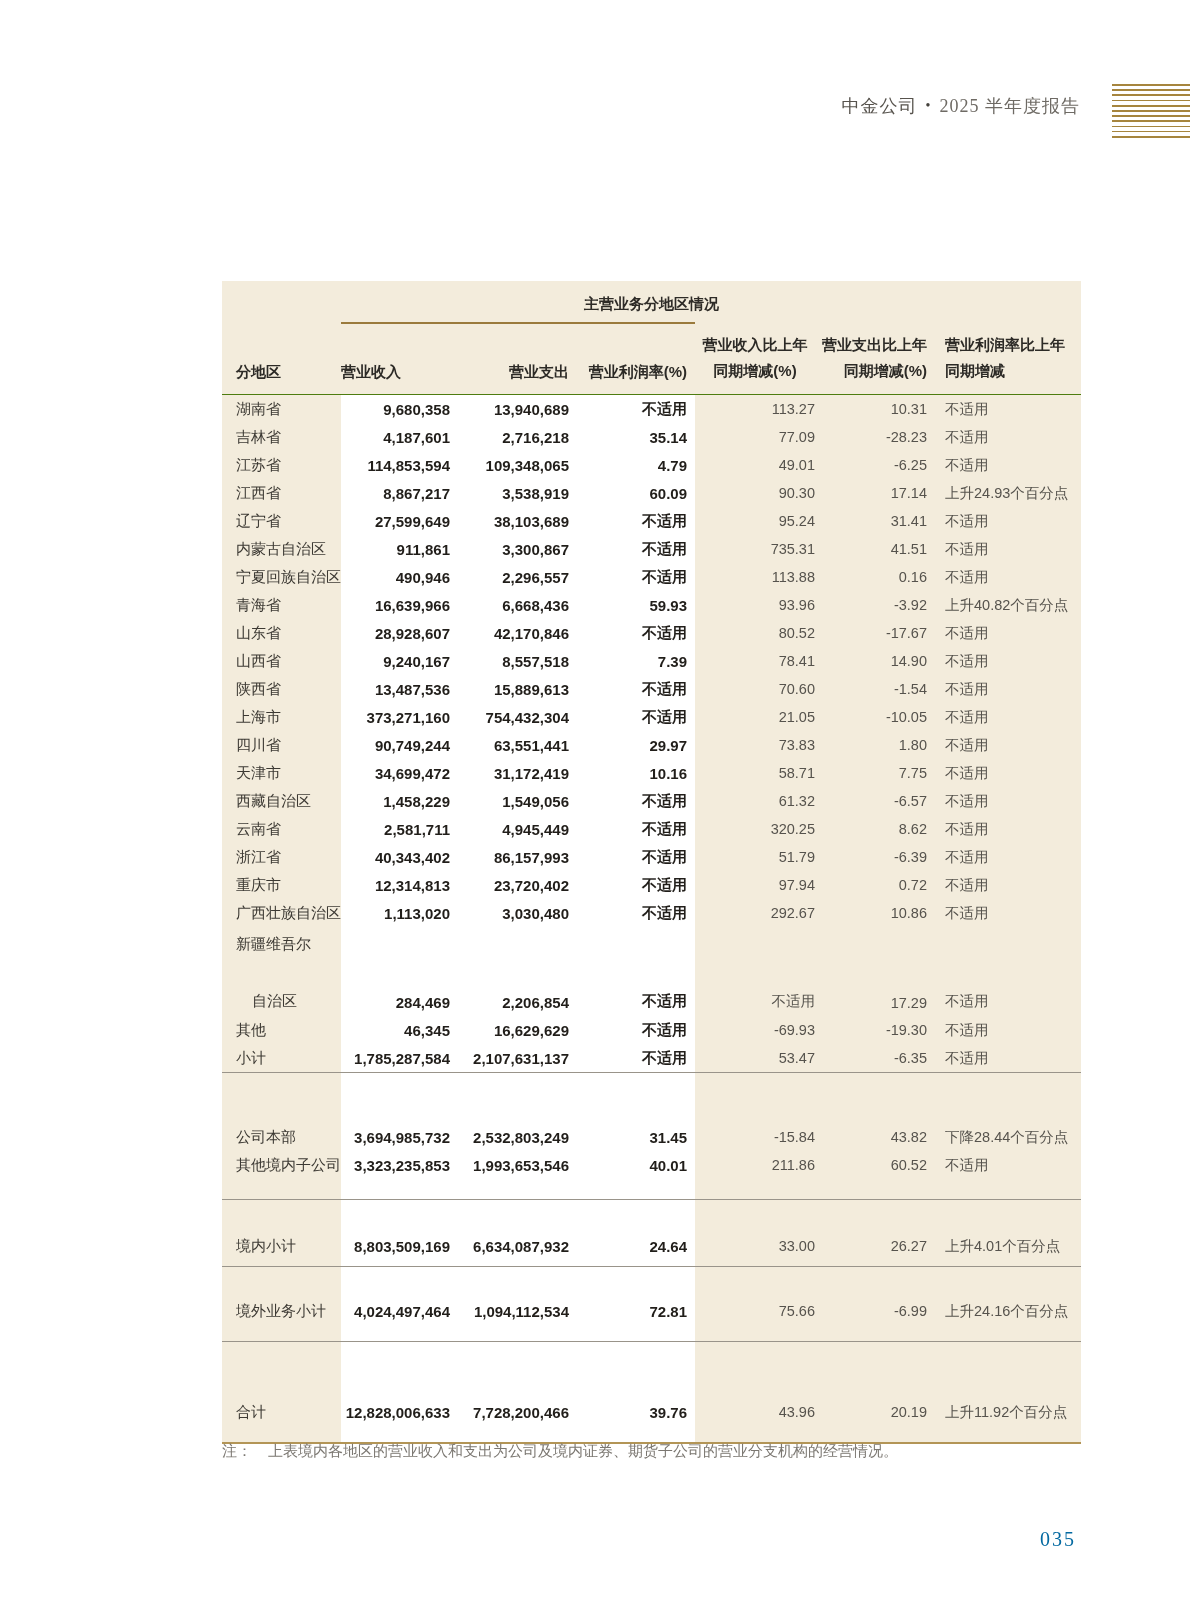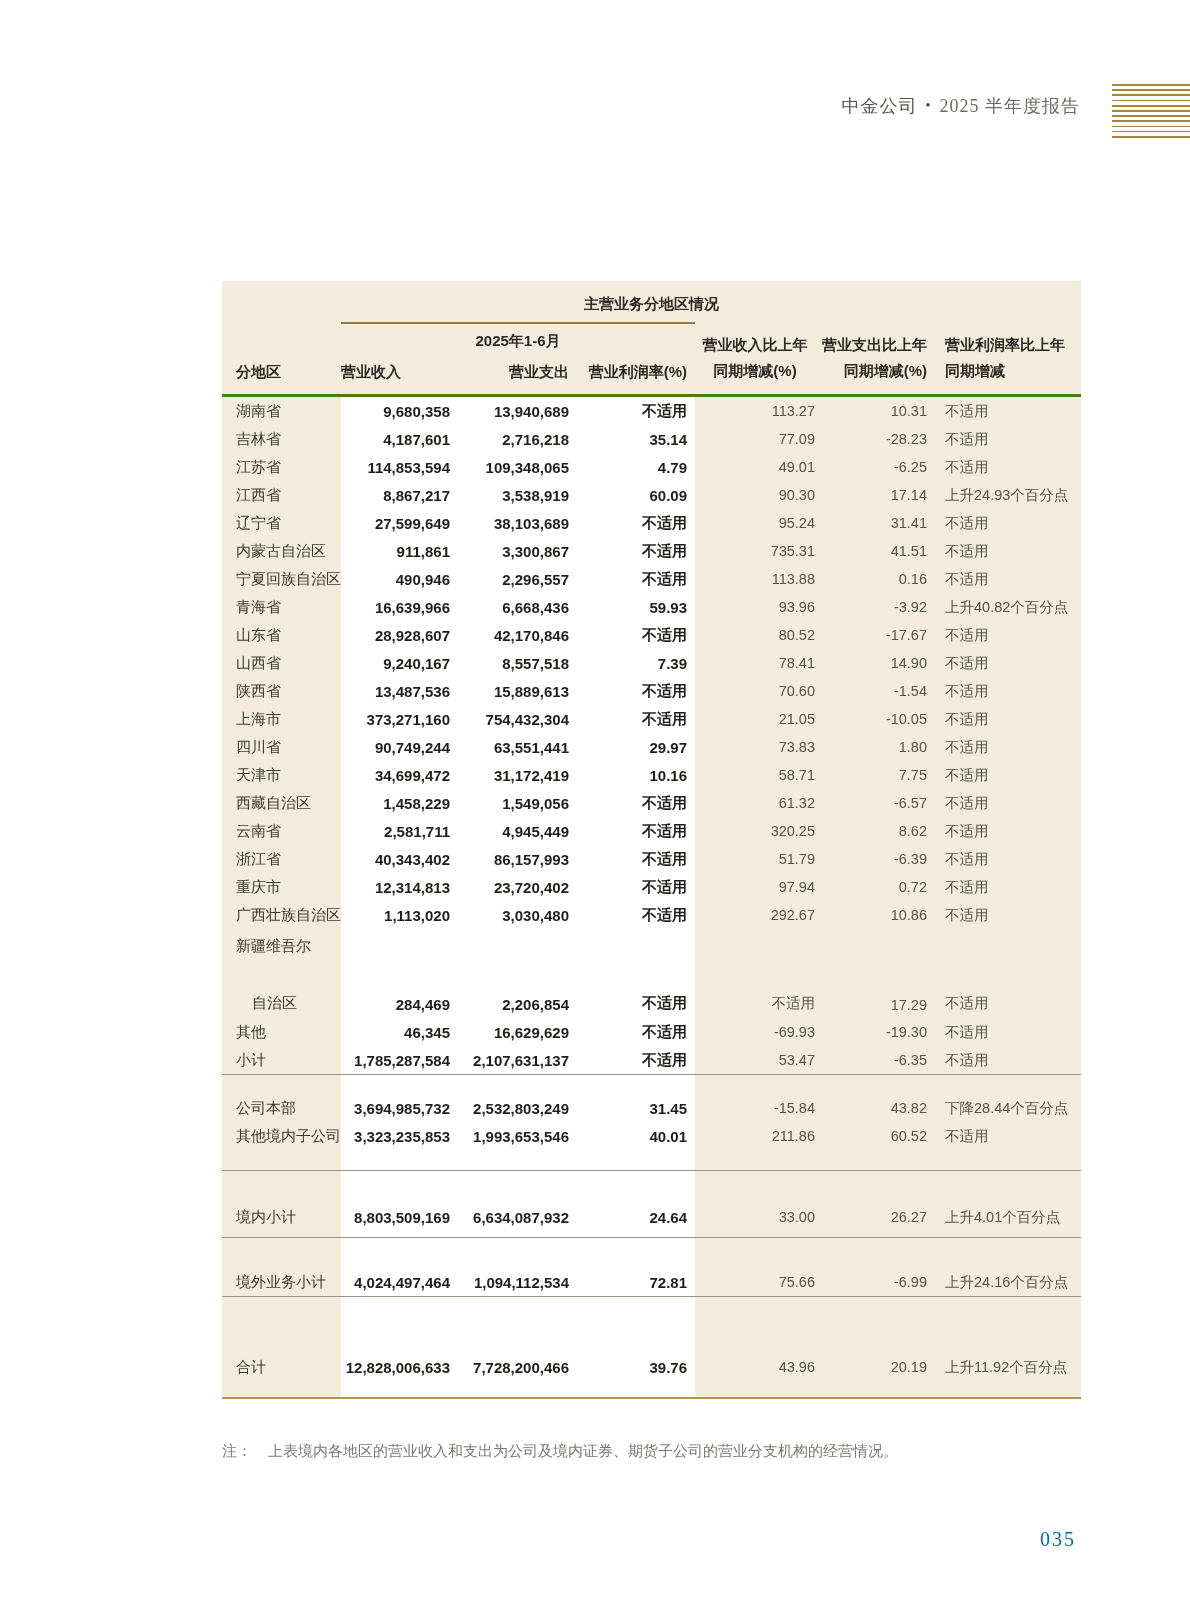--- a/index.html
+++ b/index.html
@@ -29,21 +29,21 @@
   .report-header .dot{color:#44413c;padding:0 8px;font-size:14px;vertical-align:2px;}
   .gold-lines{
     position:absolute;left:1112px;top:84px;width:78px;height:54px;
     background:repeating-linear-gradient(to bottom,var(--gold) 0 1.7px,transparent 1.7px 5.2px);
   }
   
   .tbl{position:absolute;left:222px;top:281px;width:859px;font-size:15px;}
   .bg-left{position:absolute;left:0;top:0;bottom:0;width:119px;background:var(--beige);}
   .bg-right{position:absolute;left:473px;right:0;top:0;bottom:0;background:var(--beige);}
   .thead,.rows,.divider,.gold-bottom{position:relative;}
-  .thead{background:var(--beige);padding-top:10px;border-bottom:3px solid #4d7c0f;}
+  .thead{background:var(--beige);padding-top:10px;border-bottom:1px solid #4d7c0f;}
   .tbl-title{text-align:center;font-weight:700;font-size:15px;color:#2e2b27;padding:4px 0 8px;}
   .spanner{margin-left:119px;width:354px;border-top:2px solid var(--gold-dark);}
   .head-grid{
     display:grid;grid-template-columns:119px 109px 119px 126px 120px 112px 154px;
     grid-template-rows:auto auto;color:#2c2a26;font-weight:700;
   }
   .h-region{grid-column:1;grid-row:2;align-self:end;padding:0 0 12px 14px;}
   .h-period{grid-column:2/5;grid-row:1;text-align:center;padding:8px 0 2px;}
   .h-rev{grid-column:2;grid-row:2;align-self:end;padding-bottom:12px;}
   .h-exp{grid-column:3;grid-row:2;text-align:right;align-self:end;padding-bottom:12px;}
@@ -58,23 +58,23 @@
   }
   .row.tall{height:84px;align-items:end;padding-bottom:5px;}
   .row.tall .c-region{height:100%;display:flex;flex-direction:column;justify-content:space-between;padding-top:8px;box-sizing:border-box;}
   .c-region{padding-left:14px;color:var(--label);}
   .c-region .indent{padding-left:16px;}
   .c-num{text-align:right;font-weight:700;color:var(--ink);}
   .c-m{padding-right:8px;}
   .c-y{text-align:right;font-weight:400;color:var(--ink-soft);font-size:14.5px;}
   .c-yt{text-align:left;padding-left:18px;font-weight:400;color:var(--ink-soft);font-size:14.5px;}
   .divider{border-top:1px solid var(--divider);}
-  #rows-domestic-sub{margin-top:19px;margin-bottom:20px;}
+  #rows-domestic-sub{margin-top:50px;margin-bottom:20px;}
   #rows-domestic-total{margin-top:32px;margin-bottom:6px;}
-  #rows-overseas{margin-top:30px;margin-bottom:0;}
+  #rows-overseas{margin-top:30px;margin-bottom:16px;}
   #rows-grand{margin-top:56px;margin-bottom:16px;}
   .gold-bottom{border-top:2px solid var(--gold-bottom);}
   
   .note{position:absolute;left:222px;top:1442px;display:flex;color:#7b7771;font-size:15px;width:860px;}
   .note .nl{flex:0 0 46px;}
   
   .pageno{
     position:absolute;left:1040px;top:1528px;
     font-family:"Liberation Serif","DejaVu Serif",serif;
     font-size:20px;color:#0369a1;letter-spacing:2px;
@@ -90,21 +90,20 @@
 
 <div class="tbl">
   <div class="bg-left"></div>
   <div class="bg-right"></div>
 
   <div class="thead">
     <div class="tbl-title">主营业务分地区情况</div>
     <div class="spanner"></div>
     <div class="head-grid">
       <div class="h-region">分地区</div>
-      <div class="h-period">2025年1-6月</div>
       <div class="h-rev">营业收入</div>
       <div class="h-exp">营业支出</div>
       <div class="h-mar">营业利润率(%)</div>
       <div class="h-two h-ryoy">
         <div>营业收入比上年</div>
         <div>同期增减(%)</div>
       </div>
       <div class="h-two h-eyoy">
         <div>营业支出比上年</div>
         <div>同期增减(%)</div>

